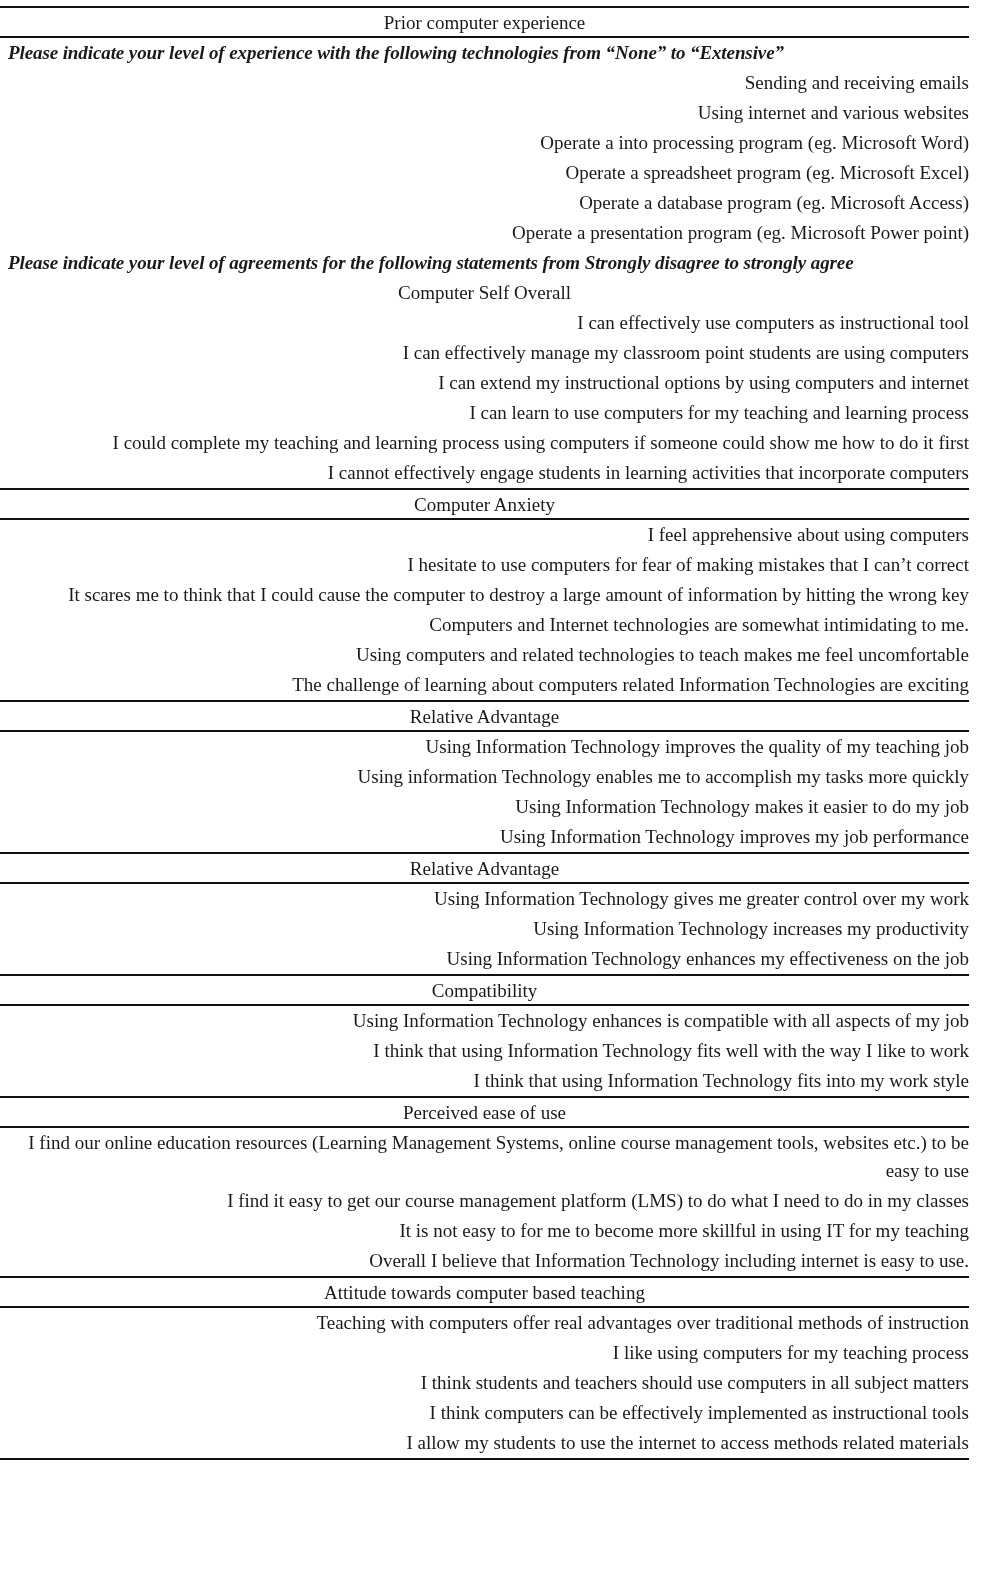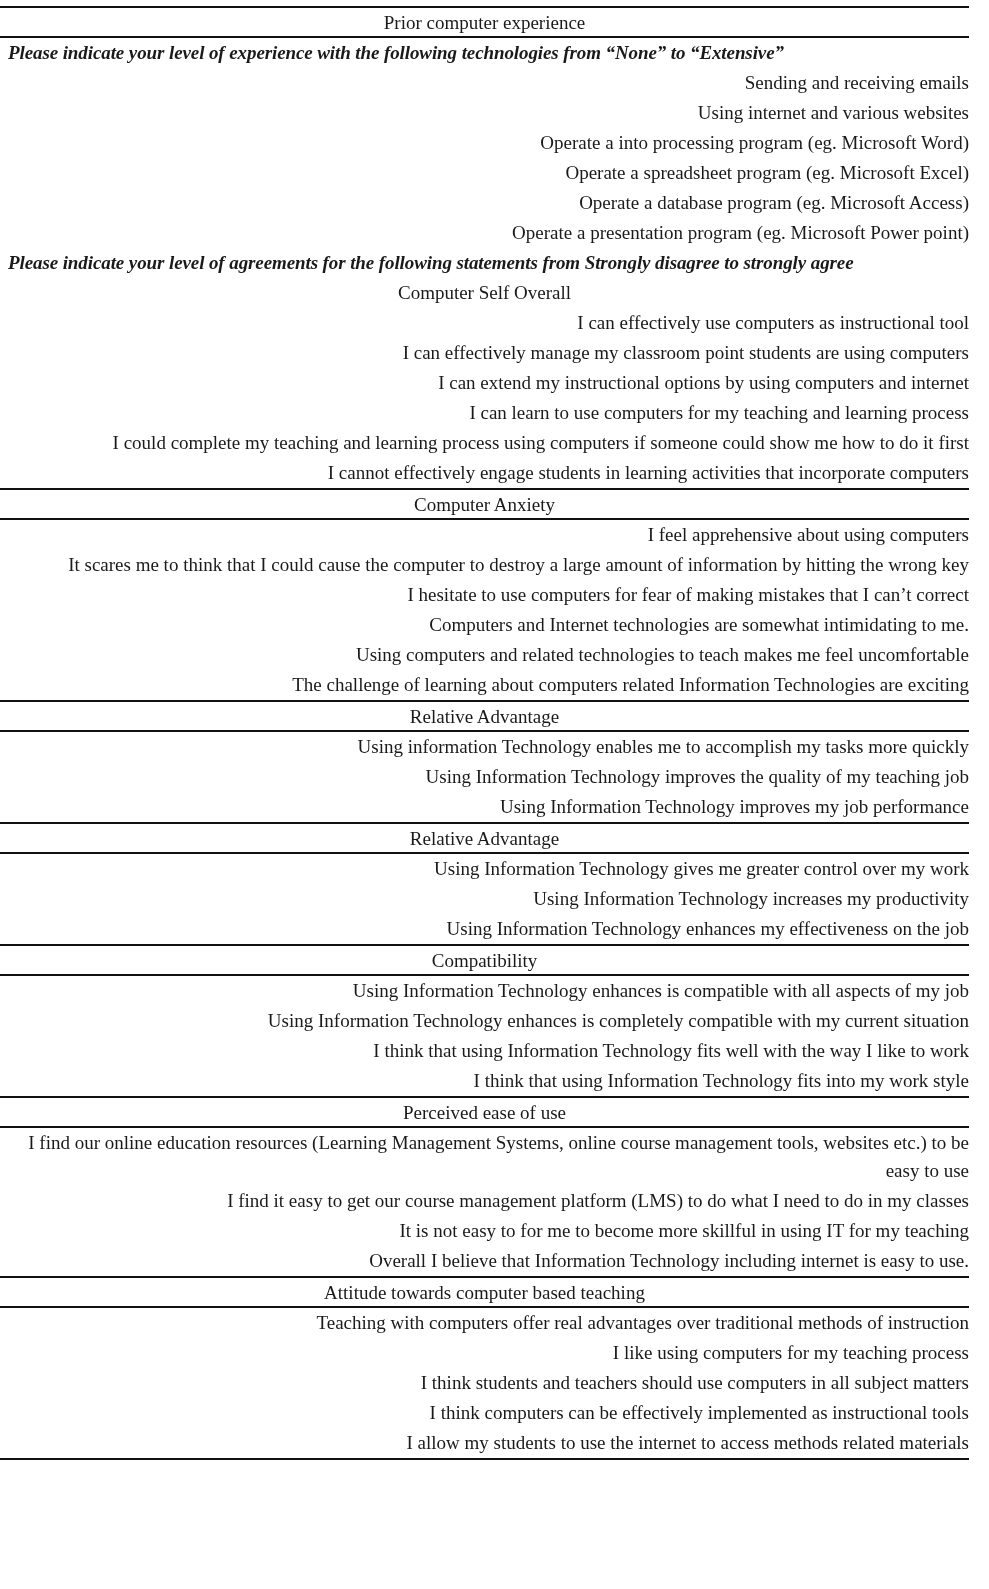--- a/index.html
+++ b/index.html
@@ -77,45 +77,45 @@
   <div class="item">I can effectively manage my classroom point students are using computers</div>
   <div class="item">I can extend my instructional options by using computers and internet</div>
   <div class="item">I can learn to use computers for my teaching and learning process</div>
   <div class="item wrapped">I could complete my teaching and learning process using computers if someone could show me how to do it first</div>
   <div class="item">I cannot effectively engage students in learning activities that incorporate computers</div>
 
   <div class="rule"></div>
   <div class="section-header">Computer Anxiety</div>
   <div class="rule"></div>
   <div class="item">I feel apprehensive about using computers</div>
+  <div class="item">I hesitate to use computers for fear of making mistakes that I can’t correct</div>
   <div class="item wrapped">It scares me to think that I could cause the computer to destroy a large amount of information by hitting the wrong key</div>
-  <div class="item">I hesitate to use computers for fear of making mistakes that I can’t correct</div>
   <div class="item">Computers and Internet technologies are somewhat intimidating to me.</div>
   <div class="item">Using computers and related technologies to teach makes me feel uncomfortable</div>
   <div class="item">The challenge of learning about computers related Information Technologies are exciting</div>
 
   <div class="rule"></div>
   <div class="section-header">Relative Advantage</div>
   <div class="rule"></div>
+  <div class="item">Using Information Technology improves the quality of my teaching job</div>
   <div class="item">Using information Technology enables me to accomplish my tasks more quickly</div>
-  <div class="item">Using Information Technology improves the quality of my teaching job</div>
+  <div class="item">Using Information Technology makes it easier to do my job</div>
   <div class="item">Using Information Technology improves my job performance</div>
 
   <div class="rule"></div>
   <div class="section-header">Relative Advantage</div>
   <div class="rule"></div>
   <div class="item">Using Information Technology gives me greater control over my work</div>
   <div class="item">Using Information Technology increases my productivity</div>
   <div class="item">Using Information Technology enhances my effectiveness on the job</div>
 
   <div class="rule"></div>
   <div class="section-header">Compatibility</div>
   <div class="rule"></div>
   <div class="item">Using Information Technology enhances is compatible with all aspects of my job</div>
-  <div class="item">Using Information Technology enhances is completely compatible with my current situation</div>
   <div class="item">I think that using Information Technology fits well with the way I like to work</div>
   <div class="item">I think that using Information Technology fits into my work style</div>
 
   <div class="rule"></div>
   <div class="section-header">Perceived ease of use</div>
   <div class="rule"></div>
   <div class="item wrapped">I find our online education resources (Learning Management Systems, online course management tools, websites etc.) to be easy to use</div>
   <div class="item">I find it easy to get our course management platform (LMS) to do what I need to do in my classes</div>
   <div class="item">It is not easy to for me to become more skillful in using IT for my teaching</div>
   <div class="item">Overall I believe that Information Technology including internet is easy to use.</div>

